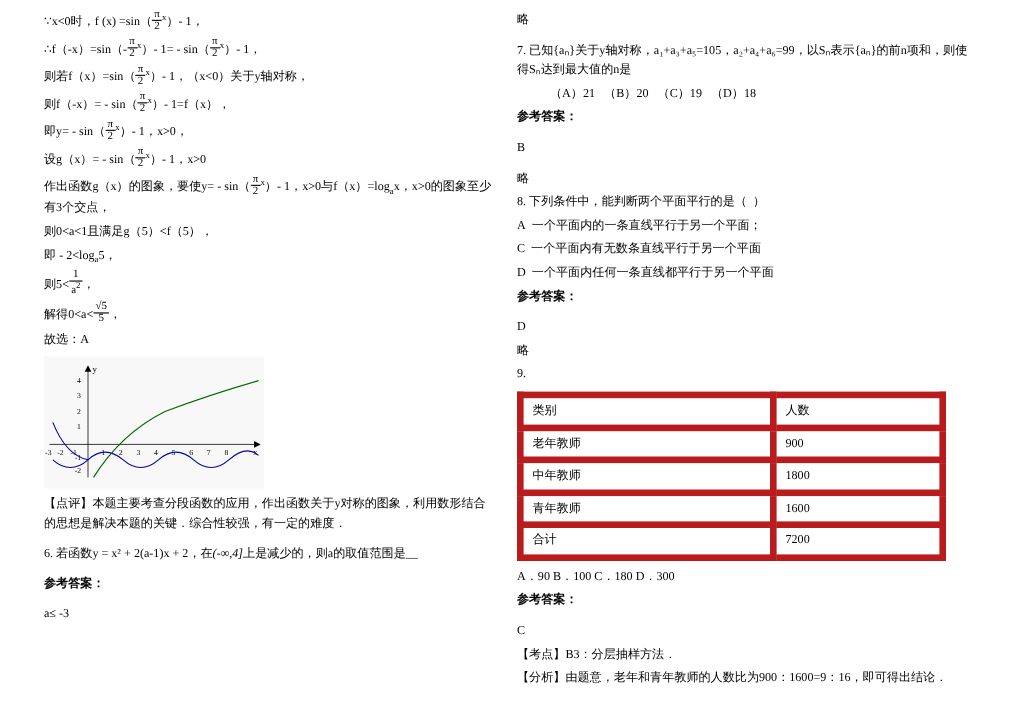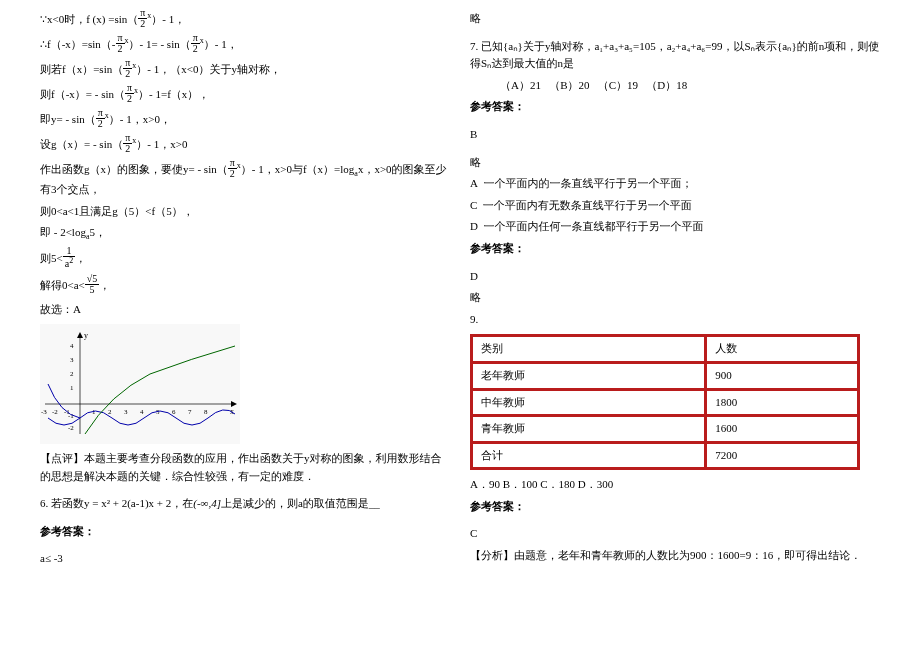--- a/index.html
+++ b/index.html
@@ -40,21 +40,21 @@
       position: relative;
       background: #f8f8f8;
     }
     .graph svg { width: 100%; height: 100%; }
     table.data {
       border-collapse: collapse;
       width: 95%;
       margin: 6px 0;
     }
     table.data td, table.data th {
-      border: 3px solid #b91c1c;
+      border: 6px solid #b91c1c;
       padding: 3px 8px;
       font-size: 11px;
       text-align: left;
       font-weight: normal;
     }
     .spacer { height: 6px; }
   </style>
 </head>
 <body>
 
@@ -139,20 +139,21 @@
   <div class="spacer"></div>
   <div class="line">
     <span>7. 已知</span><span>{aₙ}</span><span>关于y轴对称，</span><span>a₁+a₃+a₅=105，a₂+a₄+a₆=99，以</span><span>Sₙ</span><span>表示</span><span>{aₙ}</span><span>的前n项和，则使得</span><span>Sₙ</span><span>达到最大值的n是</span>
   </div>
   <div class="line" style="padding-left:30px">（A）21&nbsp;&nbsp;&nbsp;（B）20&nbsp;&nbsp;&nbsp;（C）19&nbsp;&nbsp;&nbsp;（D）18</div>
   <div class="line bold">参考答案：</div>
   <div class="spacer"></div>
   <div class="line">B</div>
   <div class="spacer"></div>
   <div class="line">略</div>
+  <div class="line">8. 下列条件中，能判断两个平面平行的是（&nbsp;&nbsp;）</div>
   <div class="line">A&nbsp;&nbsp;一个平面内的一条直线平行于另一个平面；</div>
   <div class="line">C&nbsp;&nbsp;一个平面内有无数条直线平行于另一个平面</div>
   <div class="line">D&nbsp;&nbsp;一个平面内任何一条直线都平行于另一个平面</div>
   <div class="line bold">参考答案：</div>
   <div class="spacer"></div>
   <div class="line">D</div>
   <div class="line">略</div>
   <div class="line">9.</div>
 
   <table class="data">
@@ -177,15 +178,16 @@
       <td>合计</td>
       <td>7200</td>
     </tr>
   </tbody>
     </table>
 
   <div class="line">A．90&nbsp;B．100&nbsp;C．180&nbsp;D．300</div>
   <div class="line bold">参考答案：</div>
   <div class="spacer"></div>
   <div class="line">C</div>
+  <div class="line">【考点】B3：分层抽样方法．</div>
   <div class="line">【分析】由题意，老年和青年教师的人数比为900：1600=9：16，即可得出结论．</div>
 
 </div>
 
 </body></html>

